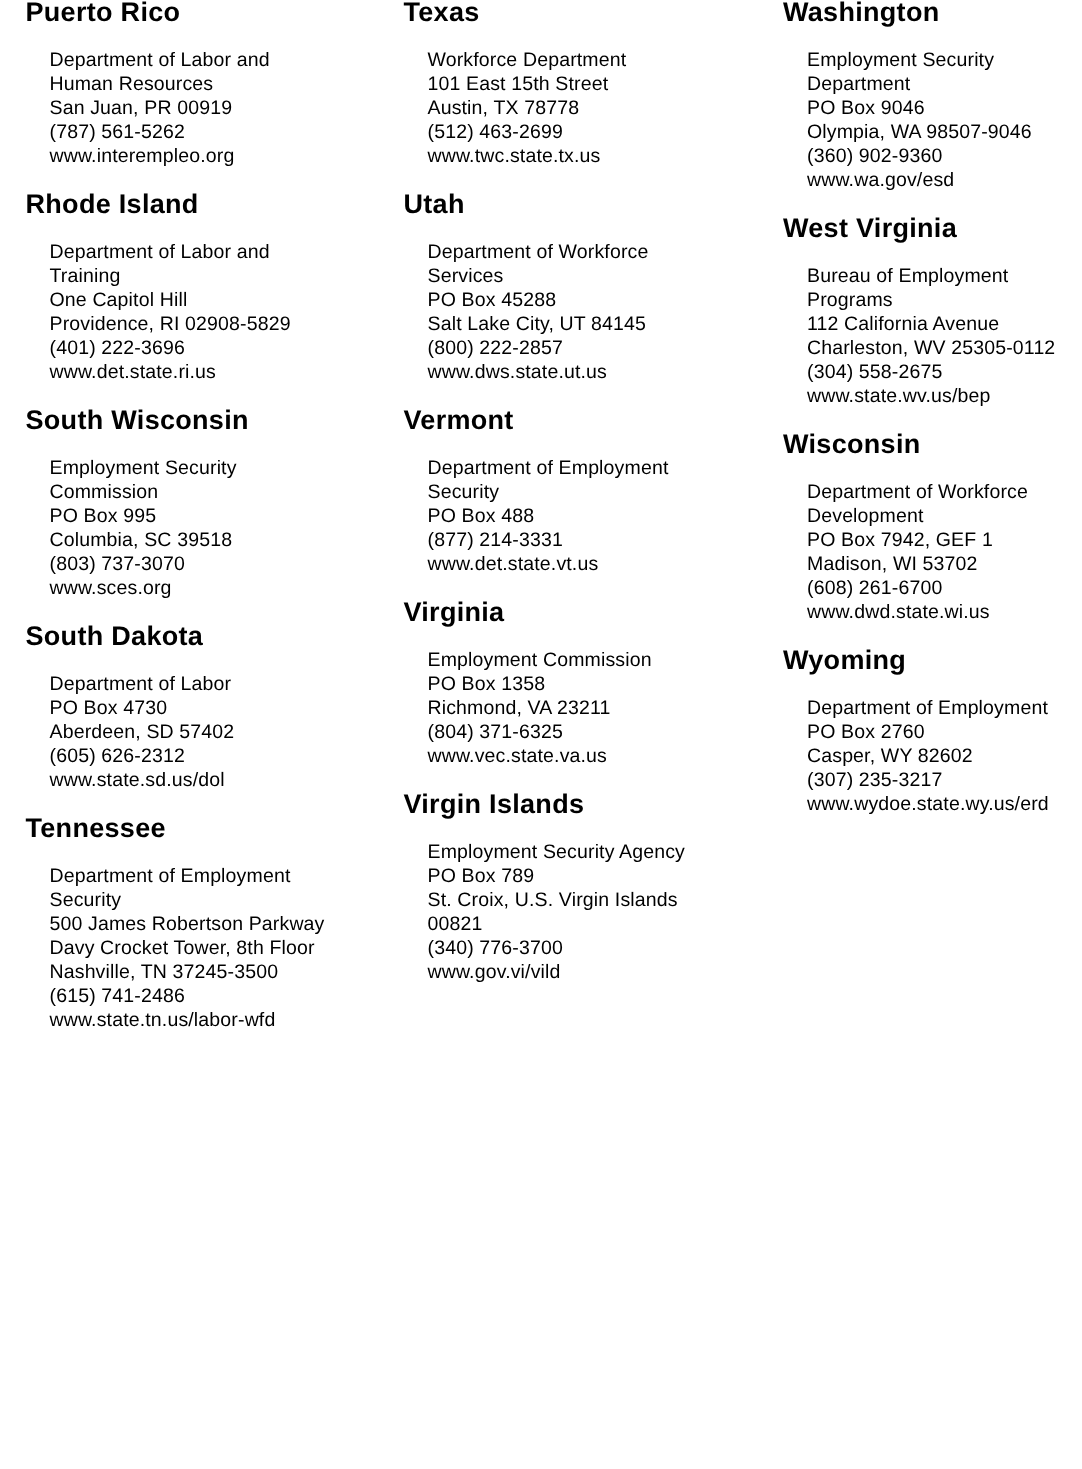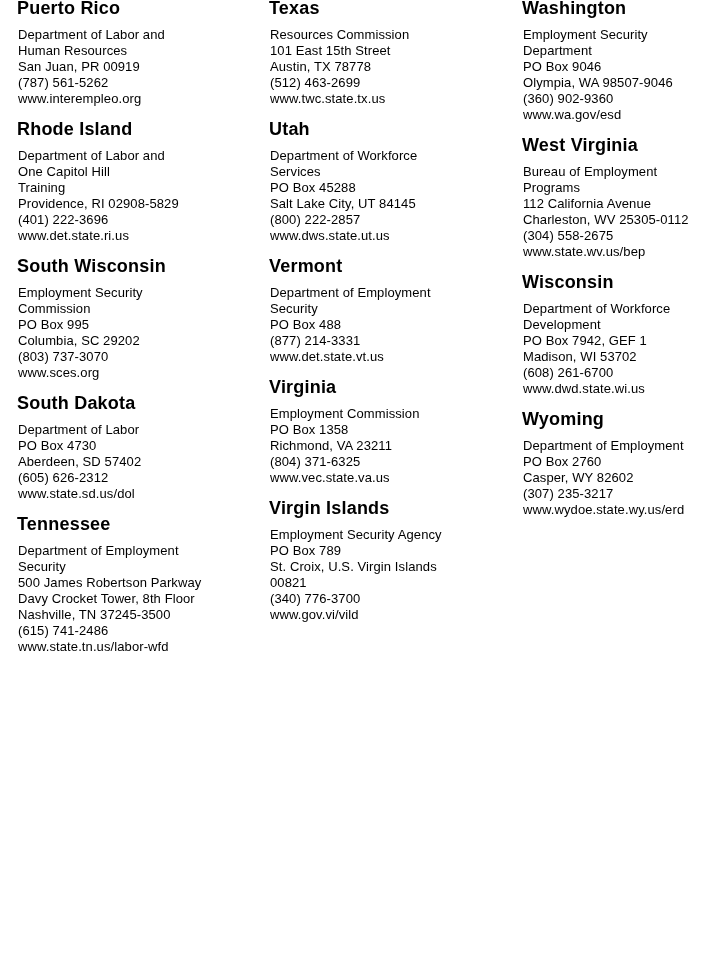--- a/index.html
+++ b/index.html
@@ -31,21 +31,21 @@
     margin: 0 0 14px 0;
   }
   .state {
     font-size: 18px;
     font-weight: bold;
     line-height: 16px;
     margin: 0 0 11px 0;
     letter-spacing: 0.2px;
   }
   .addr {
-    margin: 1px;
+    margin: 16px;
   }
   .line {
     font-size: 13px;
     line-height: 16px;
     white-space: nowrap;
     letter-spacing: 0.1px;
   }
 </style>
 </head>
 <body>
@@ -60,34 +60,34 @@
             <div class="line">Human Resources</div>
             <div class="line">San Juan, PR 00919</div>
             <div class="line">(787) 561-5262</div>
             <div class="line">www.interempleo.org</div>
           </div>
   </section>
         <section class="section">
     <h3 class="state">Rhode Island</h3>
     <div class="addr">
             <div class="line">Department of Labor and</div>
+            <div class="line">Training</div>
             <div class="line">One Capitol Hill</div>
-            <div class="line">Training</div>
             <div class="line">Providence, RI 02908-5829</div>
             <div class="line">(401) 222-3696</div>
             <div class="line">www.det.state.ri.us</div>
           </div>
   </section>
         <section class="section">
     <h3 class="state">South Wisconsin</h3>
     <div class="addr">
             <div class="line">Employment Security</div>
             <div class="line">Commission</div>
             <div class="line">PO Box 995</div>
-            <div class="line">Columbia, SC 29202</div>
+            <div class="line">Columbia, SC 39518</div>
             <div class="line">(803) 737-3070</div>
             <div class="line">www.sces.org</div>
           </div>
   </section>
         <section class="section">
     <h3 class="state">South Dakota</h3>
     <div class="addr">
             <div class="line">Department of Labor</div>
             <div class="line">PO Box 4730</div>
             <div class="line">Aberdeen, SD 57402</div>
@@ -105,21 +105,21 @@
             <div class="line">Nashville, TN 37245-3500</div>
             <div class="line">(615) 741-2486</div>
             <div class="line">www.state.tn.us/labor-wfd</div>
           </div>
   </section>
       </div>
       <div class="col col-1">
         <section class="section">
     <h3 class="state">Texas</h3>
     <div class="addr">
-            <div class="line">Resources Commission</div>
+            <div class="line">Workforce Department</div>
             <div class="line">101 East 15th Street</div>
             <div class="line">Austin, TX 78778</div>
             <div class="line">(512) 463-2699</div>
             <div class="line">www.twc.state.tx.us</div>
           </div>
   </section>
         <section class="section">
     <h3 class="state">Utah</h3>
     <div class="addr">
             <div class="line">Department of Workforce</div>

